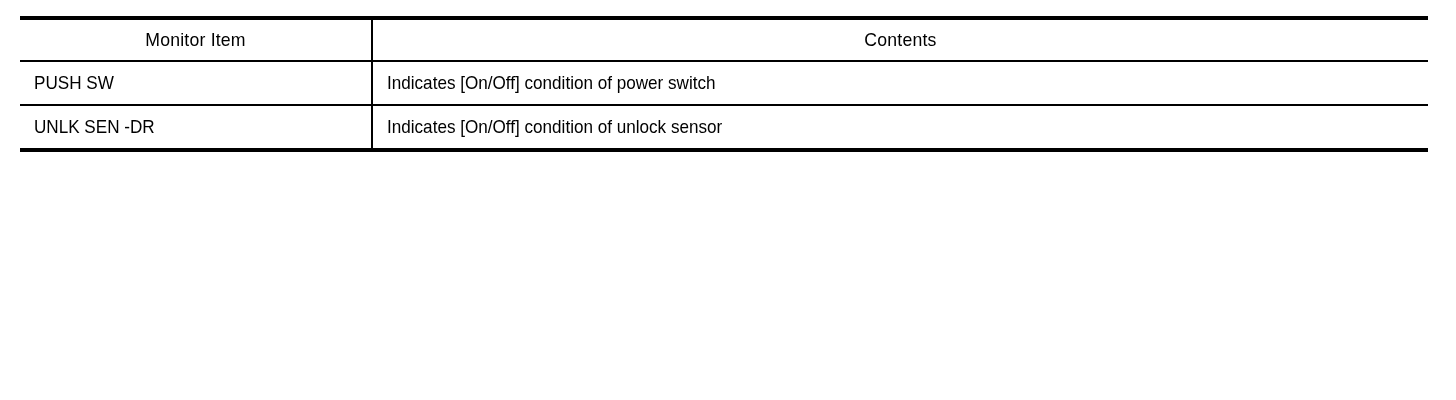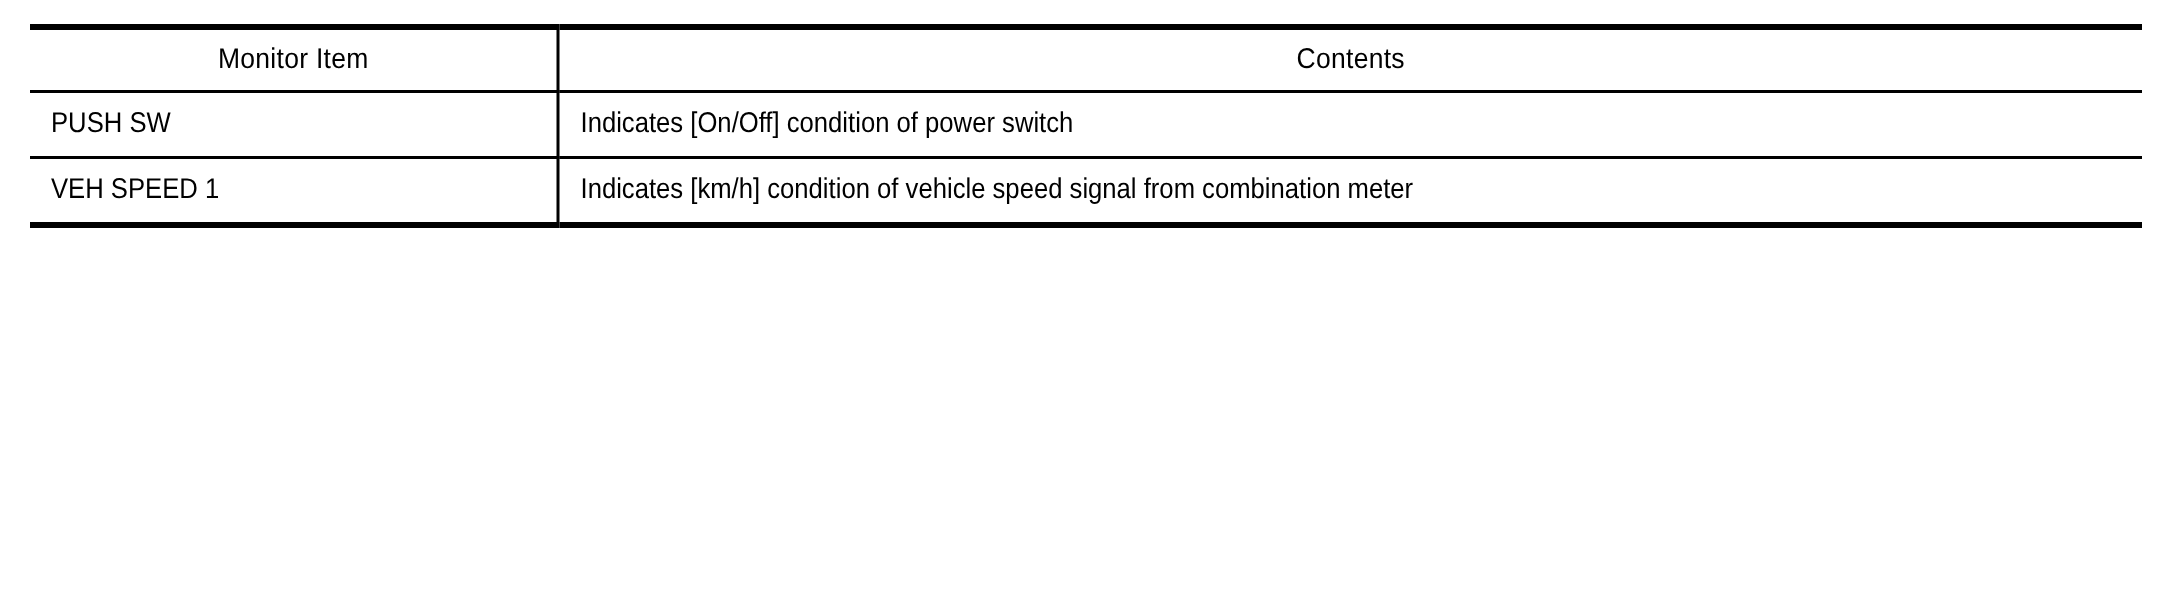--- a/index.html
+++ b/index.html
@@ -120,29 +120,29 @@
 
       <tr class="row-short">
         <td class="cell-item">
           <span class="item-text">PUSH SW</span>
         </td>
         <td class="cell-desc">
           <span class="desc-text">Indicates [On/Off] condition of power switch</span>
         </td>
       </tr>
 
-
       <tr class="row-short">
         <td class="cell-item">
-          <span class="item-text">VEH SPEED 1</span>
+          <span class="item-text">UNLK SEN -DR</span>
         </td>
         <td class="cell-desc">
-          <span class="desc-text">Indicates [km/h] condition of vehicle speed signal from combination meter</span>
+          <span class="desc-text">Indicates [On/Off] condition of unlock sensor</span>
         </td>
       </tr>
+
 
 
 
 
     </tbody>
   </table>
 
 </div>
 
 </body></html>

